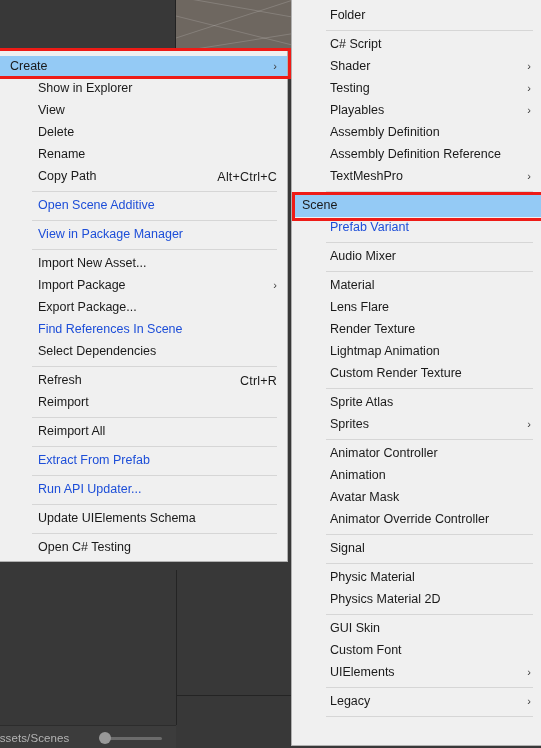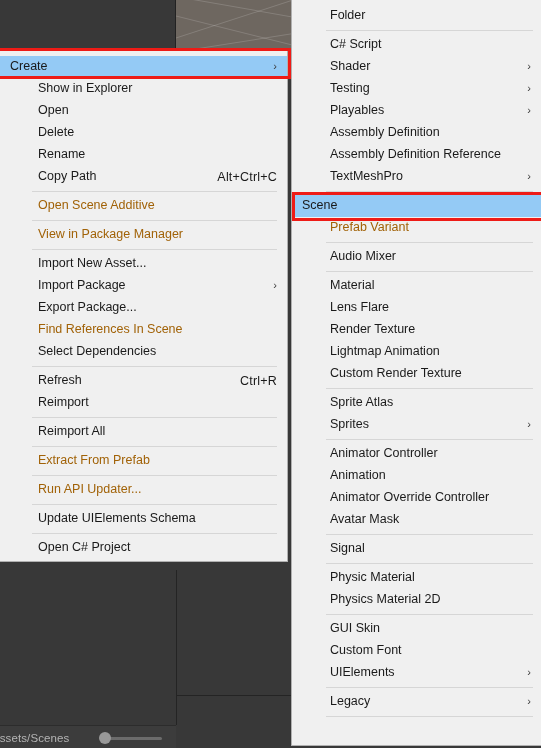--- a/index.html
+++ b/index.html
@@ -119,21 +119,21 @@
     top: -0.5px;
   }
   .mi .shortcut {
     margin-left: auto;
     color: #1a1a1a;
     letter-spacing: 0.2px;
     position: relative;
     top: -0.5px;
   }
   .mi.disabled .label,
-  .mi.disabled .shortcut { color: #a16207; }
+  .mi.disabled .shortcut { color: #1d4ed8; }
 
   .mi.selected {
     background: #94caf5;
     padding-left: 10px;
   }
 
   .arrow {
     margin-left: auto;
     width: 10px;
     color: #3a3a3a;
@@ -192,21 +192,21 @@
   <div class="menu-pad-top"></div>
   <div id="menu-main-items">
       <div class="mi selected">
         <span class="label">Create</span>
         <span class="arrow">›</span>
       </div>
       <div class="mi">
         <span class="label">Show in Explorer</span>
       </div>
       <div class="mi">
-        <span class="label">Open</span>
+        <span class="label">View</span>
       </div>
       <div class="mi">
         <span class="label">Delete</span>
       </div>
       <div class="mi">
         <span class="label">Rename</span>
       </div>
       <div class="mi">
         <span class="label">Copy Path</span>
         <span class="shortcut">Alt+Ctrl+C</span>
@@ -255,21 +255,21 @@
       <div class="sep"></div>
       <div class="mi disabled">
         <span class="label">Run API Updater...</span>
       </div>
       <div class="sep"></div>
       <div class="mi">
         <span class="label">Update UIElements Schema</span>
       </div>
       <div class="sep"></div>
       <div class="mi">
-        <span class="label">Open C# Project</span>
+        <span class="label">Open C# Testing</span>
       </div>
     </div>
 </div>
 
 <div class="menu" id="menu-create">
   <div class="menu-pad-top" style="height:7px;"></div>
   <div id="menu-create-items">
       <div class="mi">
         <span class="label">Folder</span>
       </div>
@@ -335,24 +335,24 @@
         <span class="arrow">›</span>
       </div>
       <div class="sep"></div>
       <div class="mi">
         <span class="label">Animator Controller</span>
       </div>
       <div class="mi">
         <span class="label">Animation</span>
       </div>
       <div class="mi">
+        <span class="label">Avatar Mask</span>
+      </div>
+      <div class="mi">
         <span class="label">Animator Override Controller</span>
-      </div>
-      <div class="mi">
-        <span class="label">Avatar Mask</span>
       </div>
       <div class="sep"></div>
       <div class="mi">
         <span class="label">Signal</span>
       </div>
       <div class="sep"></div>
       <div class="mi">
         <span class="label">Physic Material</span>
       </div>
       <div class="mi">

